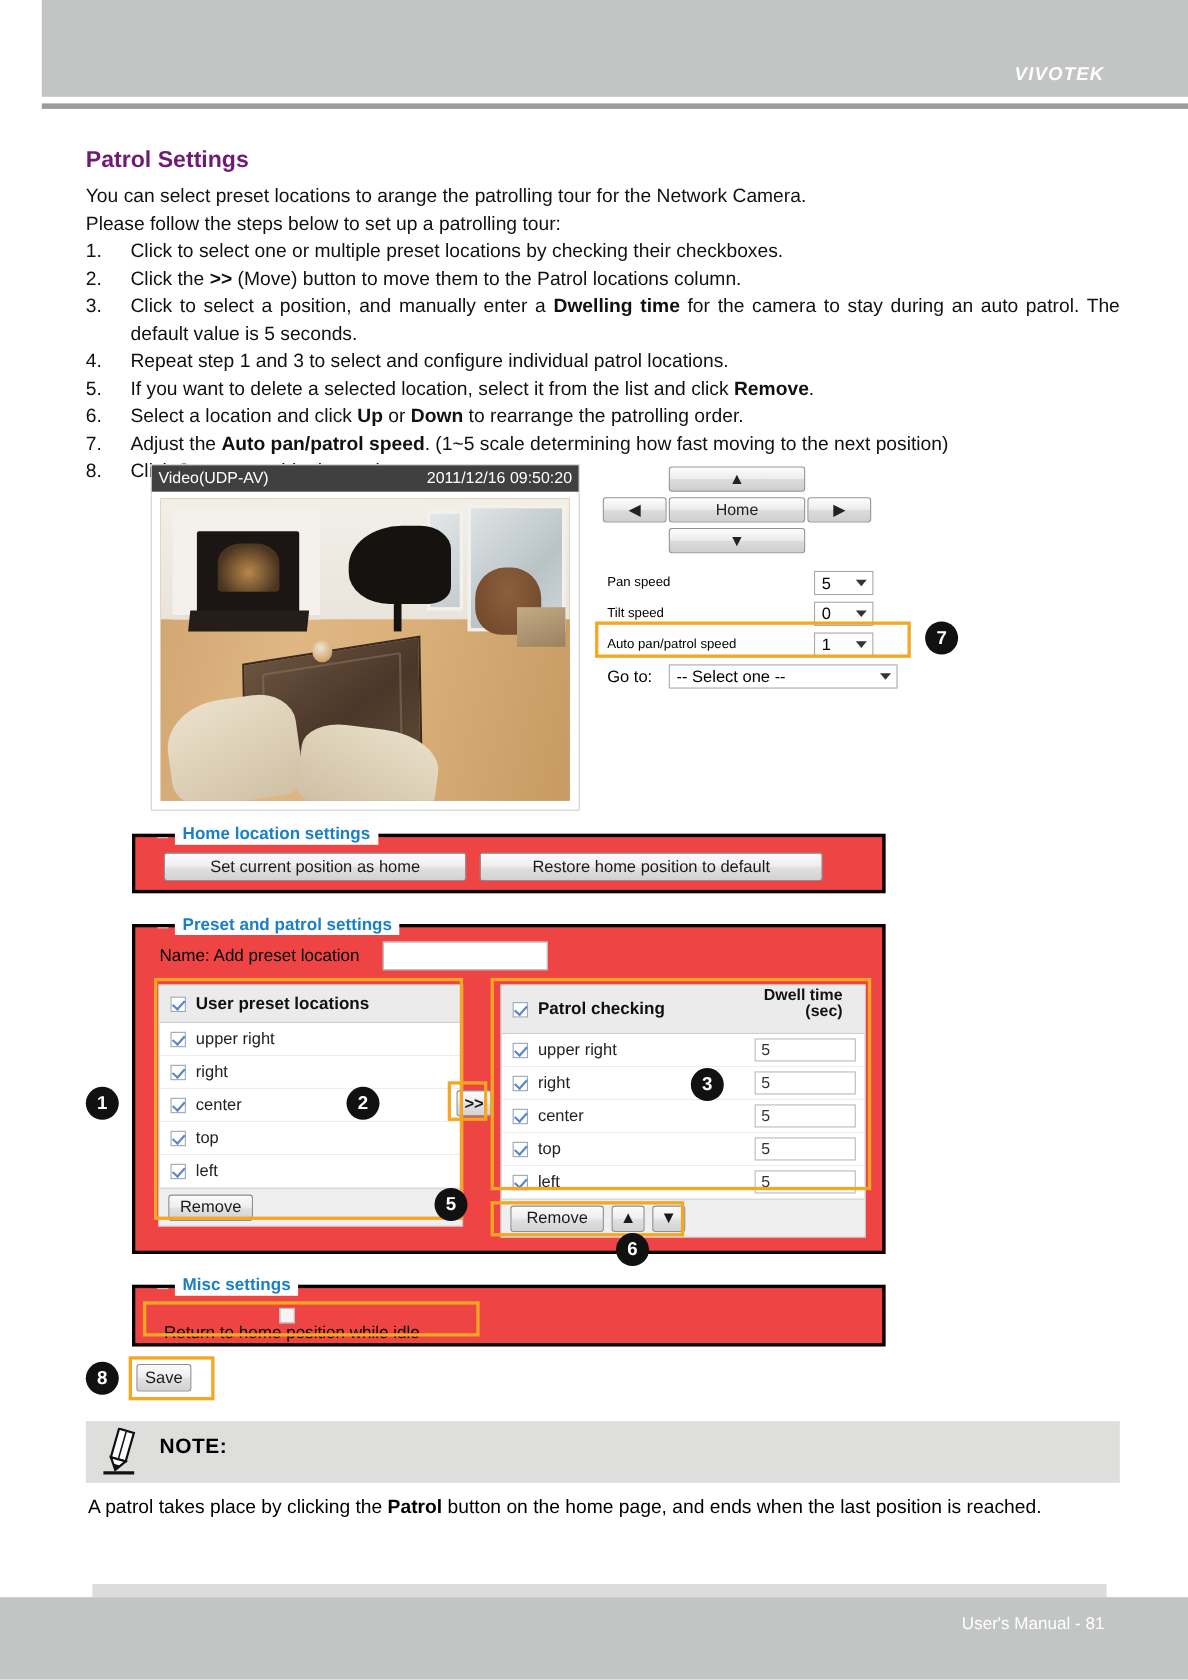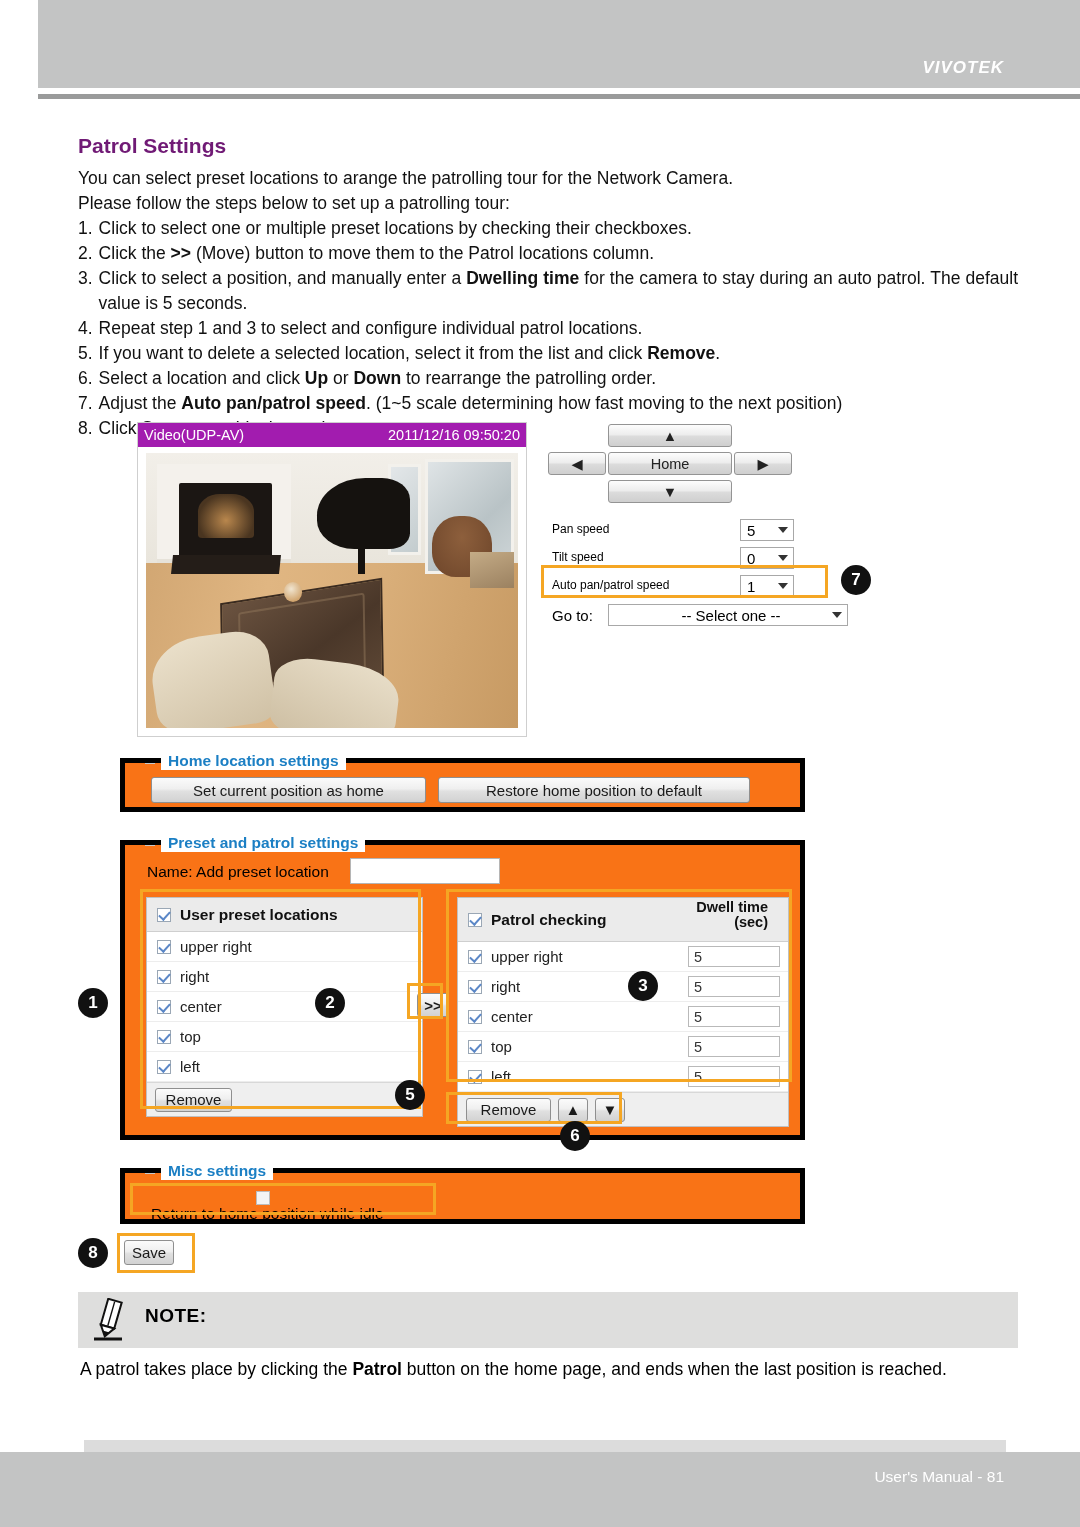--- a/index.html
+++ b/index.html
@@ -36,31 +36,31 @@
   }
   .p{
     font-size:17.5px; line-height:25px; margin:0; color:#111;
     white-space:nowrap;
   }
   .li{
     font-size:17.5px; line-height:25px; margin:0; color:#111;
     display:flex; gap:6px; align-items:flex-start;
   }
   .li .num{ flex:0 0 auto; }
-  .li .txt{ flex:1 1 auto; }
+  .li .txt{ flex:1 1 auto;margin-left:20px; }
   .li.just .txt{ text-align:justify; }
   b{ font-weight:bold; }
 
   
   .cam{
     position:absolute; left:137px; top:422px; width:390px; height:315px;
     background:#ffffff; border:1px solid #cfcfcf;
   }
   .cam-bar{
-    height:24px; background:#a21caf; color:#fff;
+    height:24px; background:#404040; color:#fff;
     display:flex; justify-content:space-between; align-items:center;
     padding:0 6px; font-size:14.5px;
   }
   .cam-view{
     position:absolute; left:8px; top:30px; right:8px; bottom:8px;
     overflow:hidden; background:#c9a06c;
   }
   
   .room{ position:absolute; inset:0;
     background:
@@ -133,25 +133,25 @@
     height:22px; font-size:15px;
     display:flex; align-items:center; padding-left:6px;
   }
   .sel .arrow{
     position:absolute; right:5px; top:50%; transform:translateY(-50%);
     width:0;height:0;border-left:5px solid transparent;border-right:5px solid transparent;
     border-top:6px solid #333;
   }
   .sel-sm{ left:192px; width:54px; }
   .goto-label{ position:absolute; left:4px; top:3px; font-size:15px; }
-  .sel-lg{ left:60px; width:240px;justify-content:center; }
+  .sel-lg{ left:60px; width:208px; }
 
   
   .panel{
-    position:absolute; background:#f97316; border:5px solid #000000;
+    position:absolute; background:#ef4444; border:3px solid #000000;
   }
   .legend{
     position:absolute; top:-11px; left:36px; background:#fff;
     padding:0 7px; color:#1b7fc4; font-size:15.5px; font-weight:bold;
   }
   .legend-tick{
     position:absolute; top:0px; left:20px; width:10px; height:1px;
     background:#c8c8c8;
   }
 

